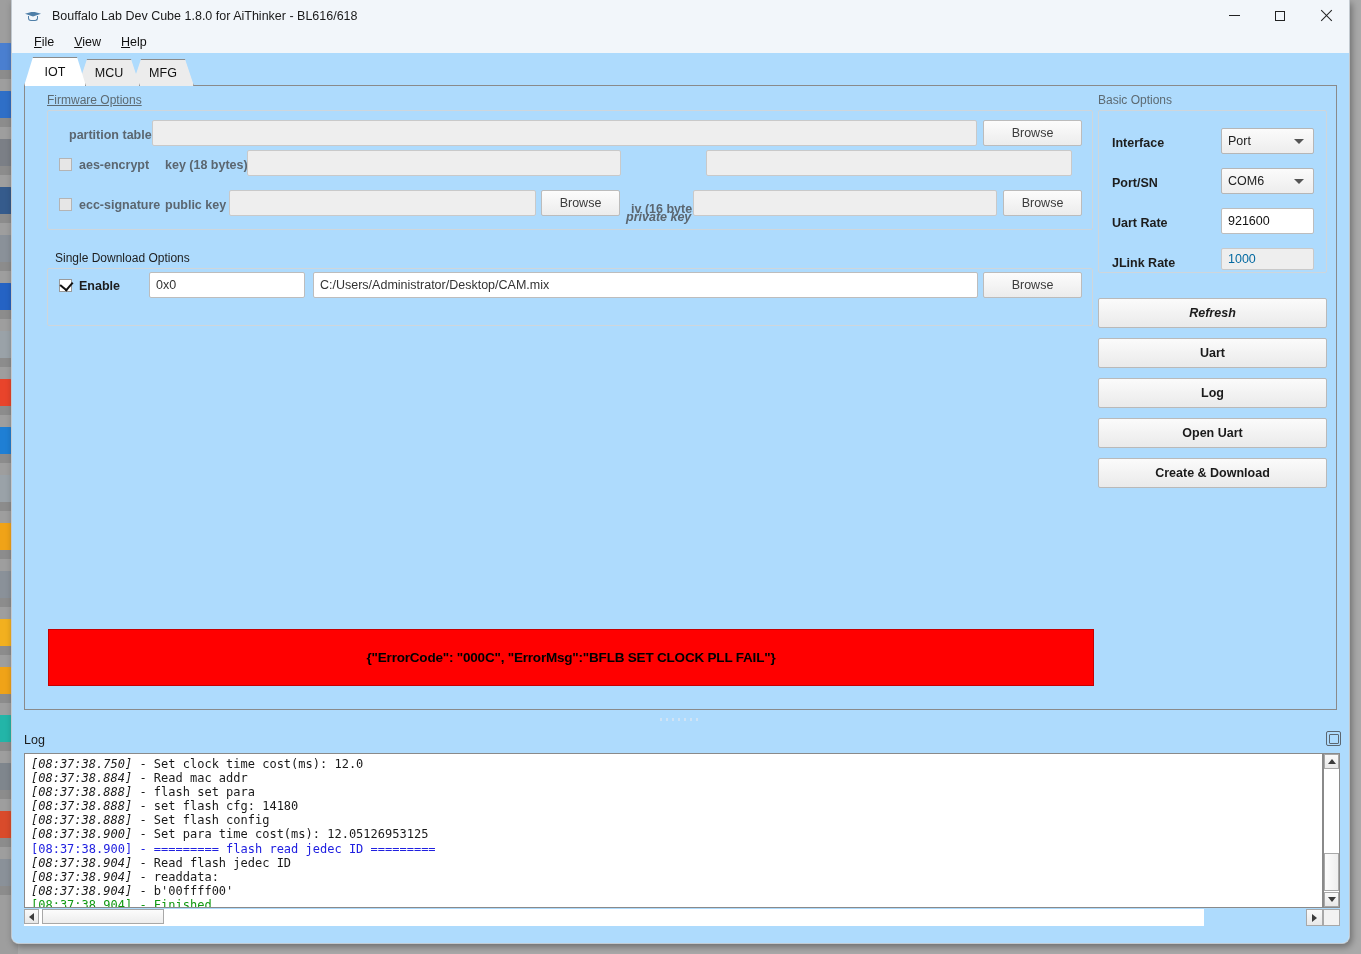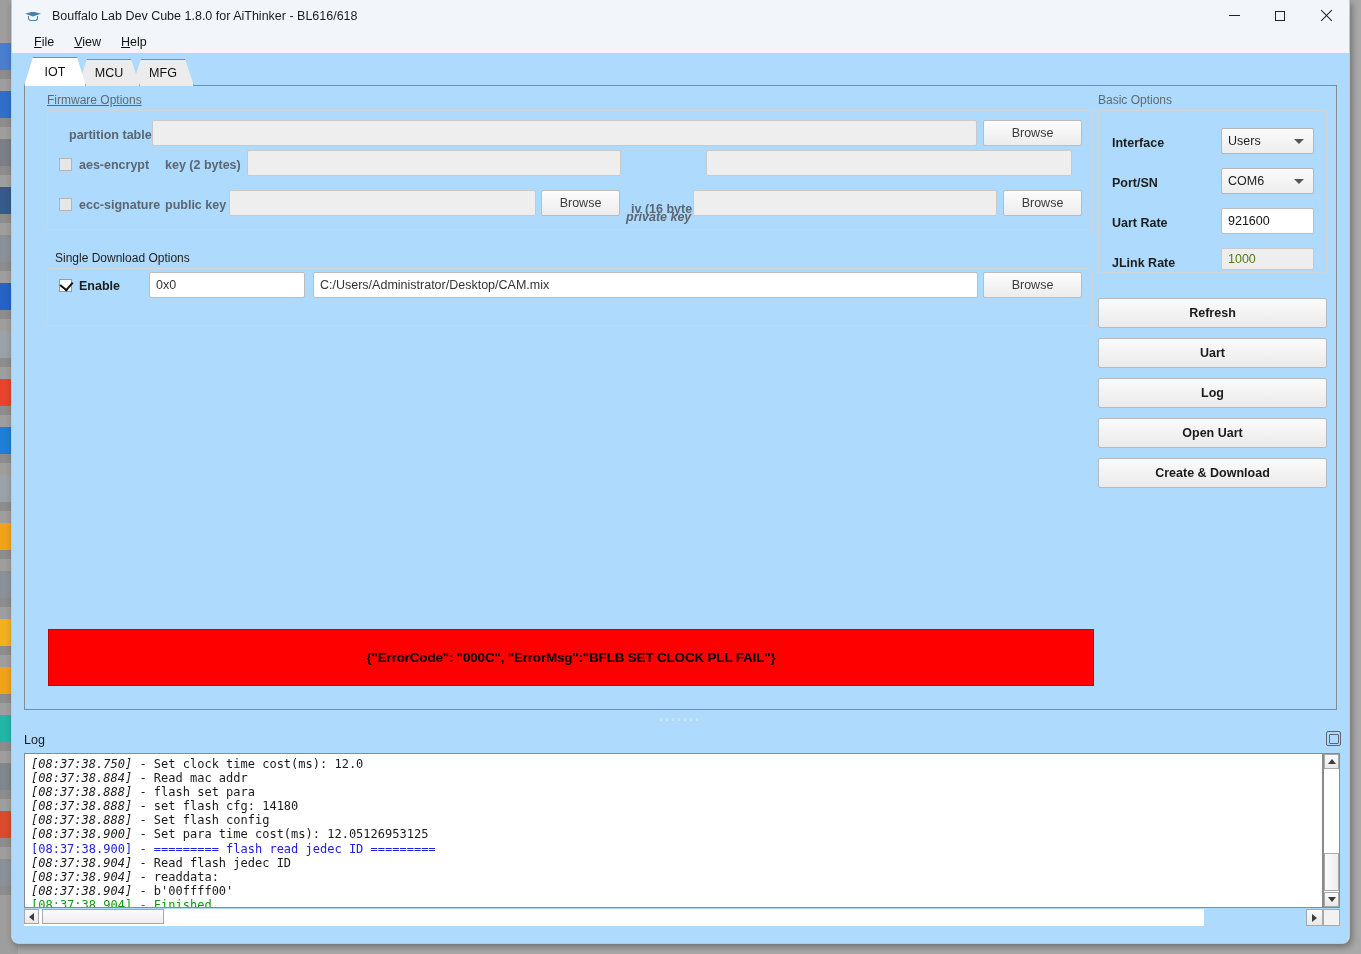--- a/index.html
+++ b/index.html
@@ -421,21 +421,21 @@
 
       <div class="grouplabel" style="left:22px; top:7px;text-decoration:underline;">Firmware Options</div>
       <div class="groupbox" style="left:22px; top:24px; width:1046px; height:120px;"></div>
 
       <div class="lbl" style="left:44px; top:42px;">partition table</div>
       <div class="fld" style="left:127px; top:34px; width:825px; height:26px;"></div>
       <div class="btn" style="left:958px; top:34px; width:99px; height:26px;">Browse</div>
 
       <div class="cb off" style="left:34px; top:72px;"></div>
       <div class="lbl" style="left:54px; top:72px;">aes-encrypt</div>
-      <div class="lbl" style="left:140px; top:72px;">key (2 bytes)</div>
+      <div class="lbl" style="left:140px; top:72px;">key (18 bytes)</div>
       <div class="fld" style="left:222px; top:64px; width:374px; height:26px;"></div>
       <div class="lbl" style="left:606px; top:72px;margin-top:44px;">iv (16 bytes)</div>
       <div class="fld" style="left:681px; top:64px; width:366px; height:26px;"></div>
 
       <div class="cb off" style="left:34px; top:112px;"></div>
       <div class="lbl" style="left:54px; top:112px;">ecc-signature</div>
       <div class="lbl" style="left:140px; top:112px;">public key</div>
       <div class="fld" style="left:204px; top:104px; width:307px; height:26px;"></div>
       <div class="btn" style="left:516px; top:104px; width:79px; height:26px;">Browse</div>
       <div class="lbl" style="left:601px; top:124px;font-style:italic;">private key</div>
@@ -456,37 +456,37 @@
       <div id="errbar">
         <span>{"ErrorCode": "000C", "ErrorMsg":"BFLB SET CLOCK PLL FAIL"}</span>
       </div>
     </div>
 
     <div class="grouplabel" style="left:1086px; top:40px;">Basic Options</div>
     <div class="groupbox" style="left:1086px; top:57px; width:229px; height:163px;"></div>
 
     <div class="lbl dark" style="left:1100px; top:83px;">Interface</div>
     <div class="combo" style="left:1209px; top:75px; width:93px; height:26px;">
-      <span>Users</span>
+      <span>Port</span>
       <span class="arrow"></span>
     </div>
 
     <div class="lbl dark" style="left:1100px; top:123px;">Port/SN</div>
     <div class="combo" style="left:1209px; top:115px; width:93px; height:26px;">
       <span>COM6</span>
       <span class="arrow"></span>
     </div>
 
     <div class="lbl dark" style="left:1100px; top:163px;">Uart Rate</div>
     <div class="fld white" style="left:1209px; top:155px; width:93px; height:26px; color:#111;">921600</div>
 
     <div class="lbl dark" style="left:1100px; top:203px;">JLink Rate</div>
-    <div class="fld" style="left:1209px; top:195px; width:93px; height:14px; color:#4d7c0f;">1000</div>
-
-    <div class="sidebtn" style="top:245px;">Refresh</div>
+    <div class="fld" style="left:1209px; top:195px; width:93px; height:14px; color:#0369a1;">1000</div>
+
+    <div class="sidebtn" style="top:245px;font-style:italic;">Refresh</div>
     <div class="sidebtn" style="top:285px;">Uart</div>
     <div class="sidebtn" style="top:325px;">Log</div>
     <div class="sidebtn" style="top:365px;">Open Uart</div>
     <div class="sidebtn" style="top:405px;">Create &amp; Download</div>
 
     <div id="splitter">
       <div class="dots"></div>
     </div>
 
     <div id="logtitle">Log</div>

